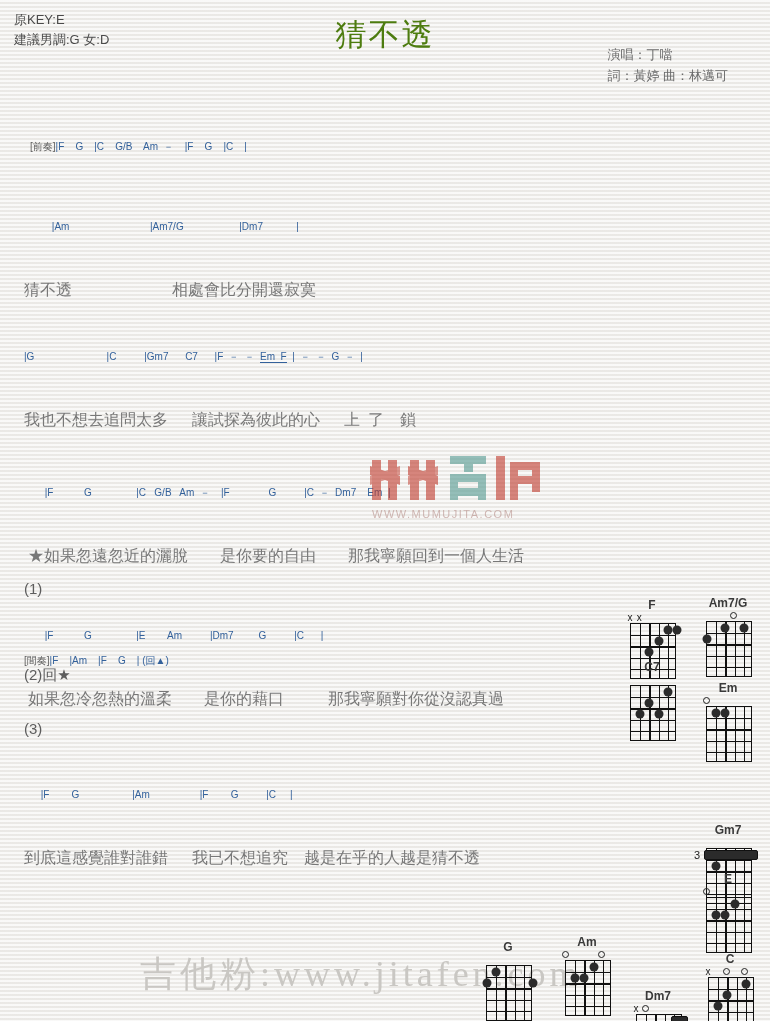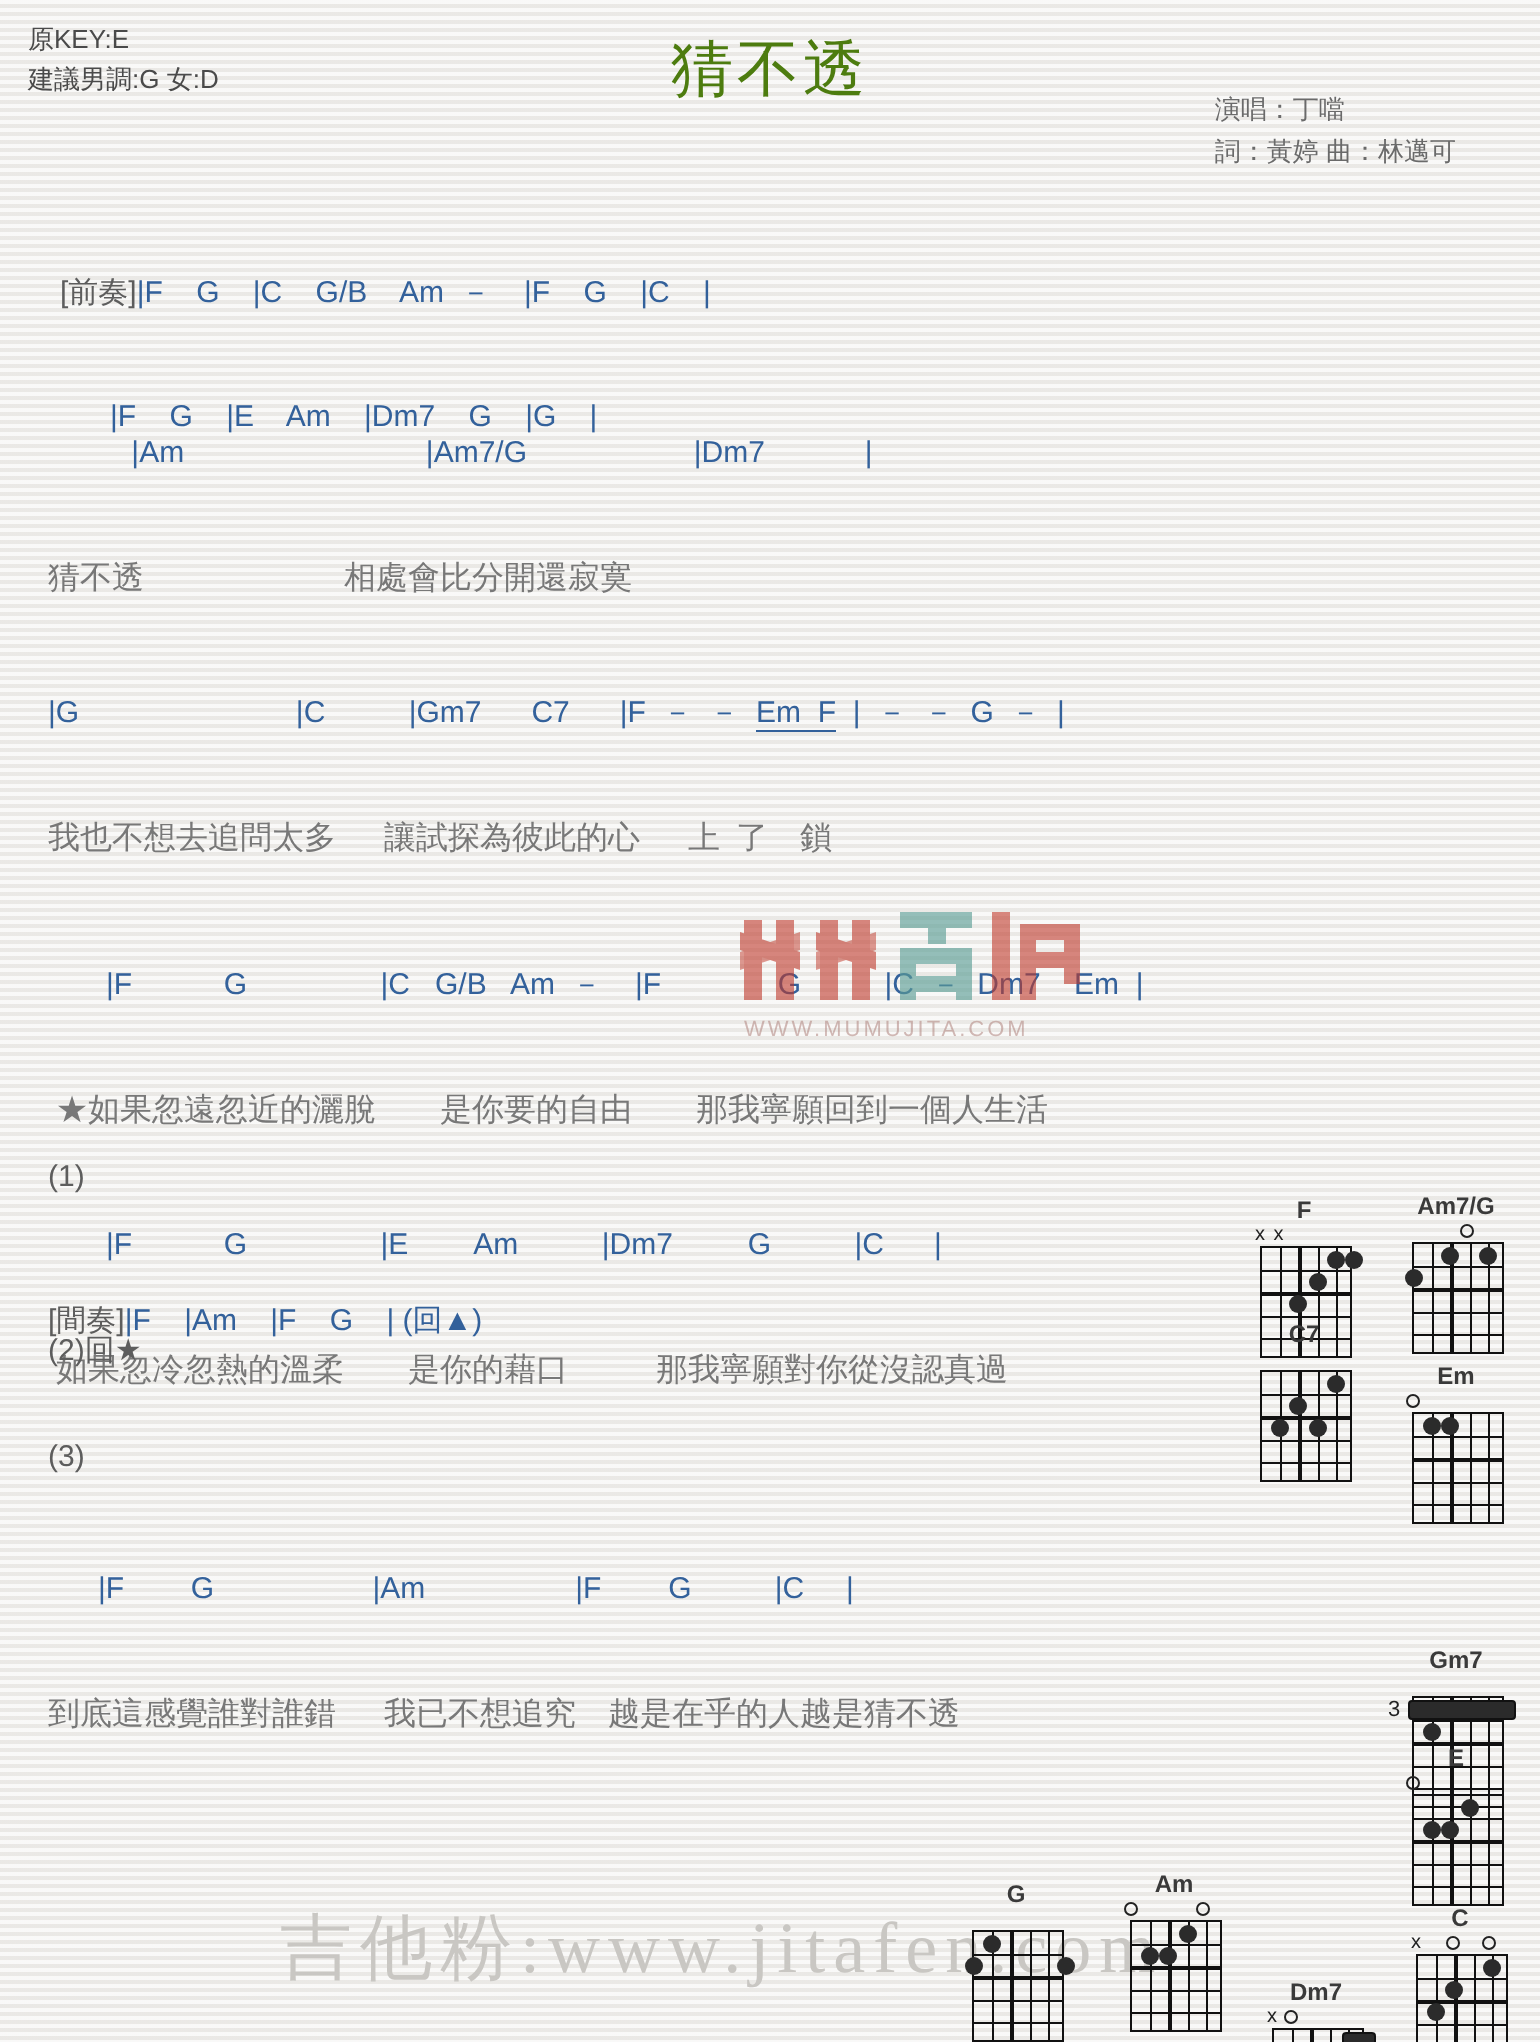--- a/index.html
+++ b/index.html
@@ -54,21 +54,21 @@
     font-size: 13px;
     line-height: 21px;
     color: #6a6a6a;
     text-align: left;
     white-space: nowrap;
   }
   
   .block { position: absolute; white-space: pre; }
   .chordline {
     color: #33619b;
-    font-size: 15px;
+    font-size: 10px;
     line-height: 26px;
     white-space: pre;
     font-family: "Liberation Sans", "DejaVu Sans", sans-serif;
   }
   .lyricline {
     color: #787878;
     font-size: 16px;
     line-height: 28px;
     white-space: pre;
     font-family: "Liberation Serif", "DejaVu Serif", serif;
@@ -180,35 +180,34 @@
 
   <div class="title">猜不透</div>
 
   <div class="credits">
     <div>演唱：丁噹</div>
     <div>詞：黃婷  曲：林邁可</div>
   </div>
 
   <div class="block" style="left:30px; top:98px;">
     <div class="chordline"><span class="lbl">[前奏]</span><span>|F    G    |C    G/B    Am  －    |F    G    |C    |</span></div>
-    <div class="chordline"><span class="lbl">      </span><span>|F    G    |E    Am    |Dm7    G    |G    |</span></div>
   </div>
 
   <div class="block" style="left:24px; top:178px;">
     <div class="chordline">          |Am                             |Am7/G                    |Dm7            |</div>
     <div class="lyricline">猜不透                         相處會比分開還寂寞</div>
     <div class="chordline" style="margin-top:4px;">|G                          |C          |Gm7      C7      |F  －  －  <span class="u">Em  F</span>  |  －  －  G  －  |</div>
     <div class="lyricline">我也不想去追問太多      讓試探為彼此的心      上  了    鎖</div>
   </div>
 
 
   <div class="block" style="left:28px; top:444px;">
     <div class="chordline">      |F           G                |C   G/B   Am  －    |F              G          |C  －  Dm7    Em  |</div>
     <div class="lyricline">★如果忽遠忽近的灑脫        是你要的自由        那我寧願回到一個人生活</div>
-    <div class="chordline" style="margin-top:4px;">      |F           G                |E        Am          |Dm7         G          |C      |</div>
+    <div class="chordline" style="margin-top:17px;">      |F           G                |E        Am          |Dm7         G          |C      |</div>
     <div class="lyricline">如果忽冷忽熱的溫柔        是你的藉口           那我寧願對你從沒認真過</div>
   </div>
 
   <div class="sec" style="left:24px; top:580px;">(1)</div>
 
   <div class="block" style="left:24px; top:612px;">
     <div class="chordline"><span class="lbl">[間奏]</span><span>|F    |Am    |F    G    | (回▲)</span></div>
   </div>
 
   <div class="sec" style="left:24px; top:666px;">(2)回★</div>

